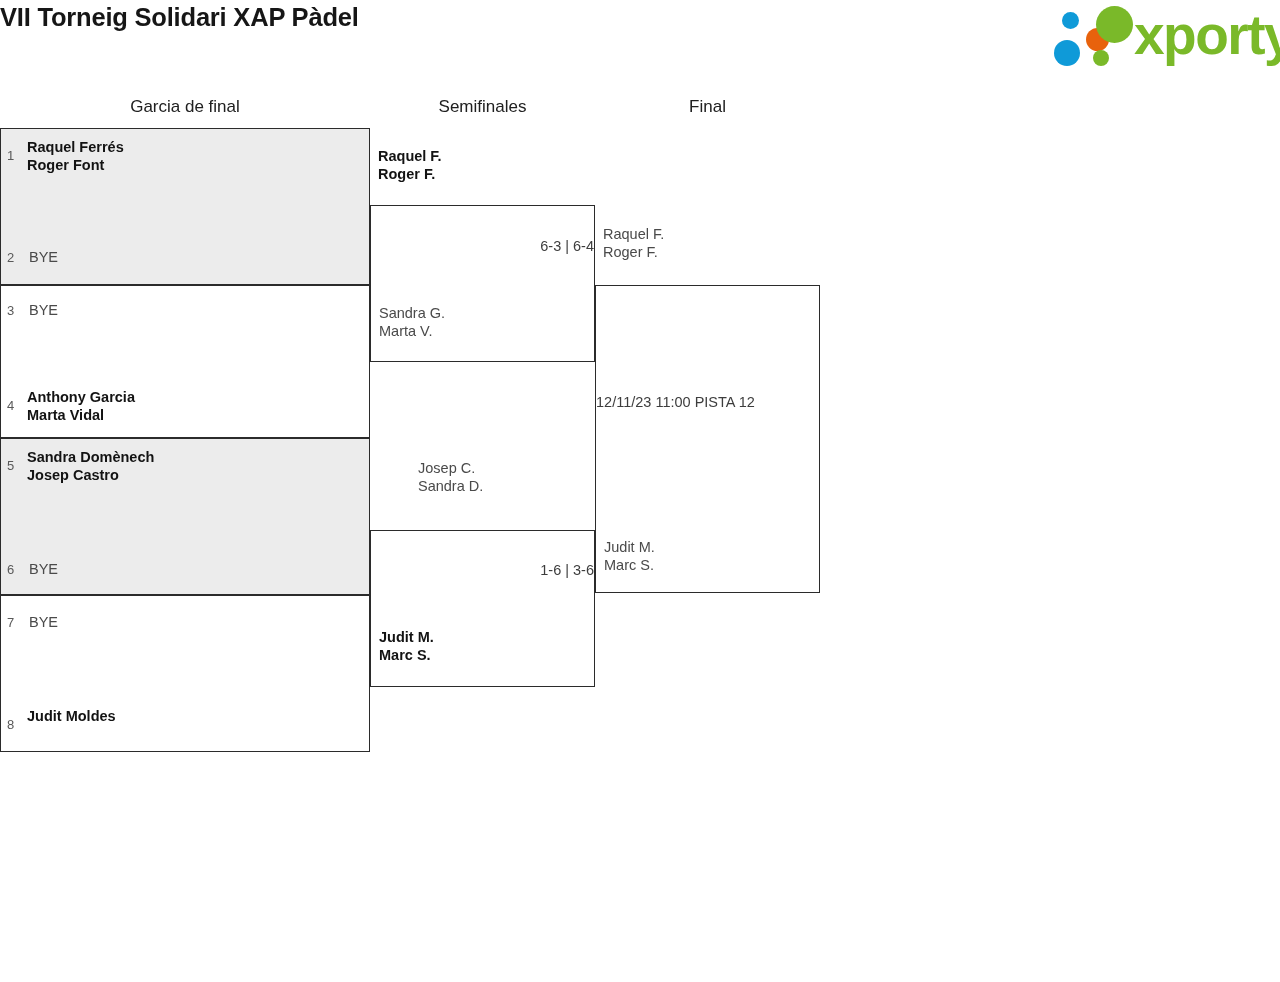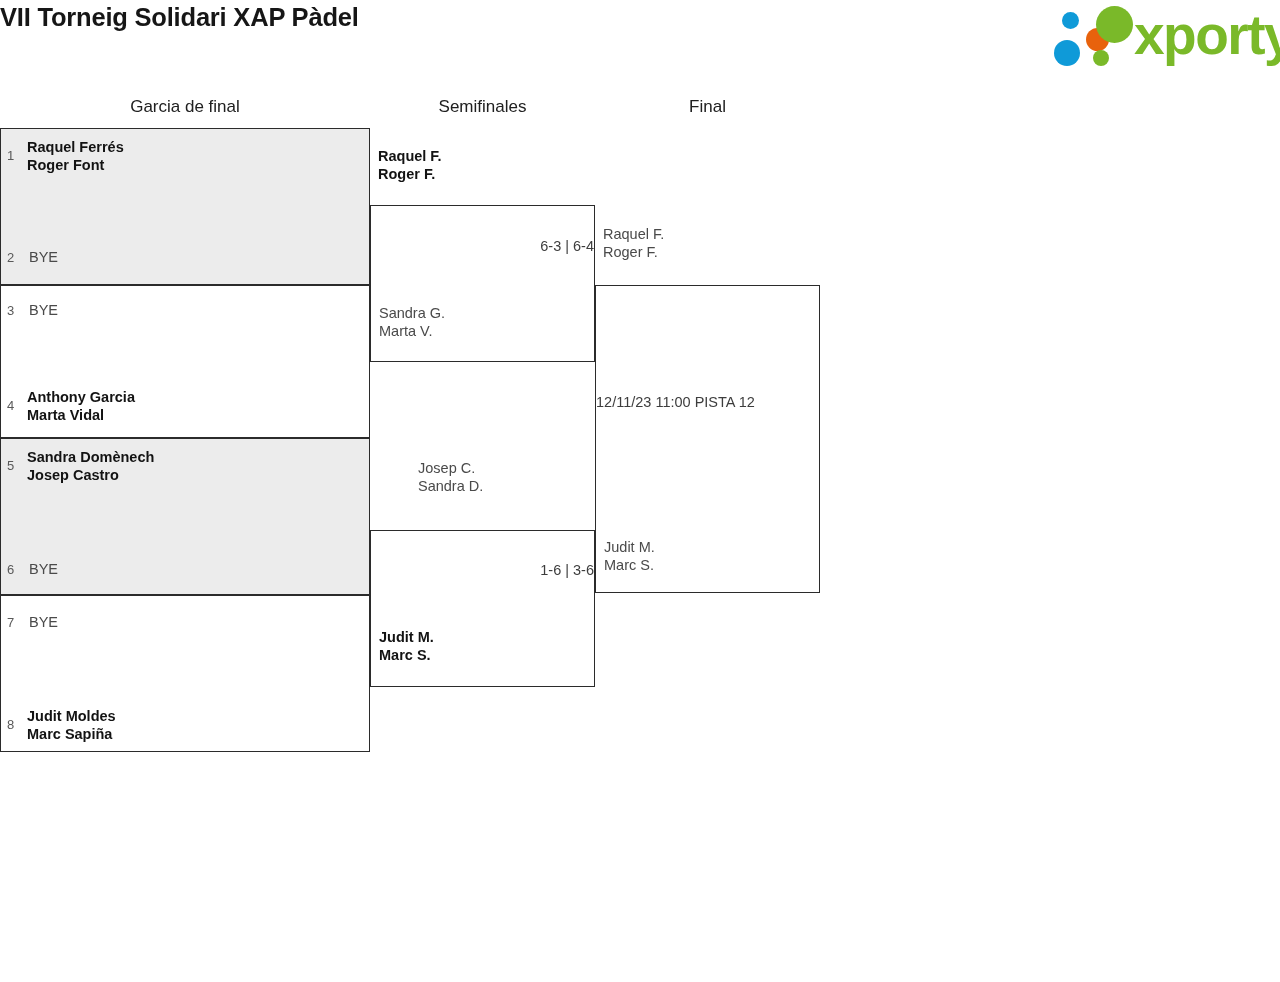--- a/index.html
+++ b/index.html
@@ -152,21 +152,20 @@
 
     <div class="cell" id="qf-3" style="left:0px; top:595px; width:370px; height:157px;">
       <div class="slot lose" style="top:18px;">
         <span class="seed" style="top:1px;">7</span>
         <span class="bye" style="top:0px;">BYE</span>
       </div>
       <div class="slot win" style="top:112px;">
         <span class="seed" style="top:9px;">8</span>
         <span class="names">
           <div class="pname">Judit Moldes</div>
-          <div class="pname">Marc Sapiña</div>
         </span>
       </div>
     </div>
 
     <div class="slot win" style="left:370px; top:148px; width:225px; position:absolute;">
       <span class="names" style="left:8px;">
         <div class="pname">Raquel F.</div>
         <div class="pname">Roger F.</div>
       </span>
     </div>

